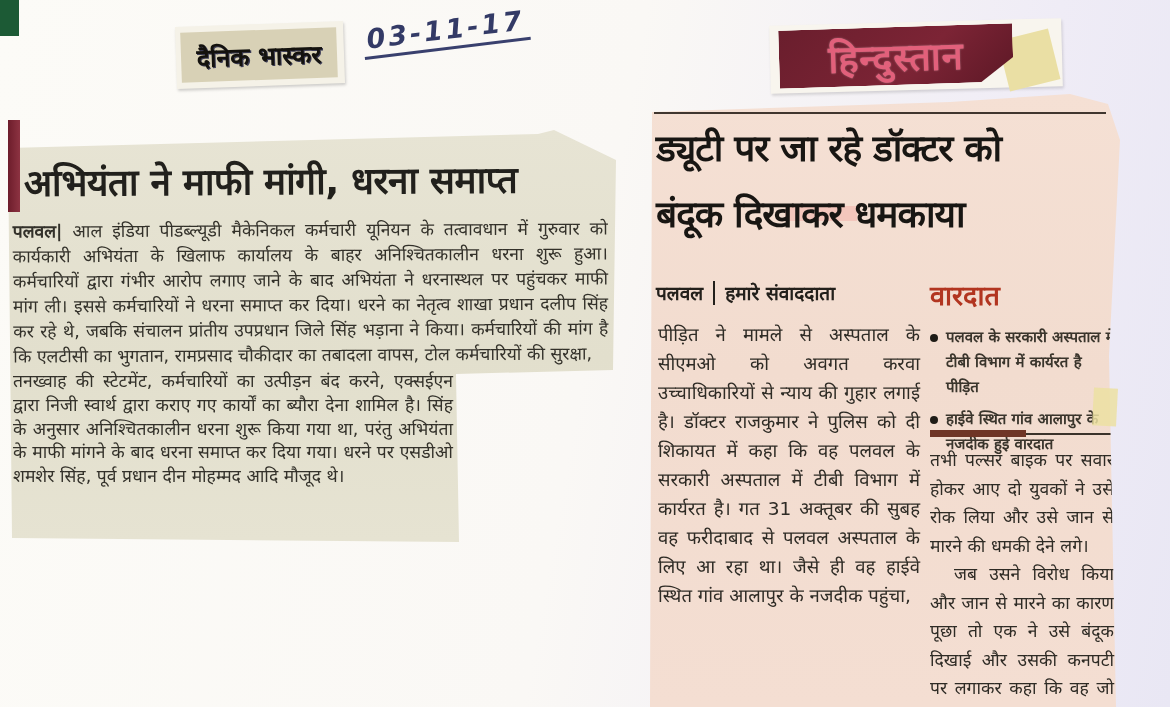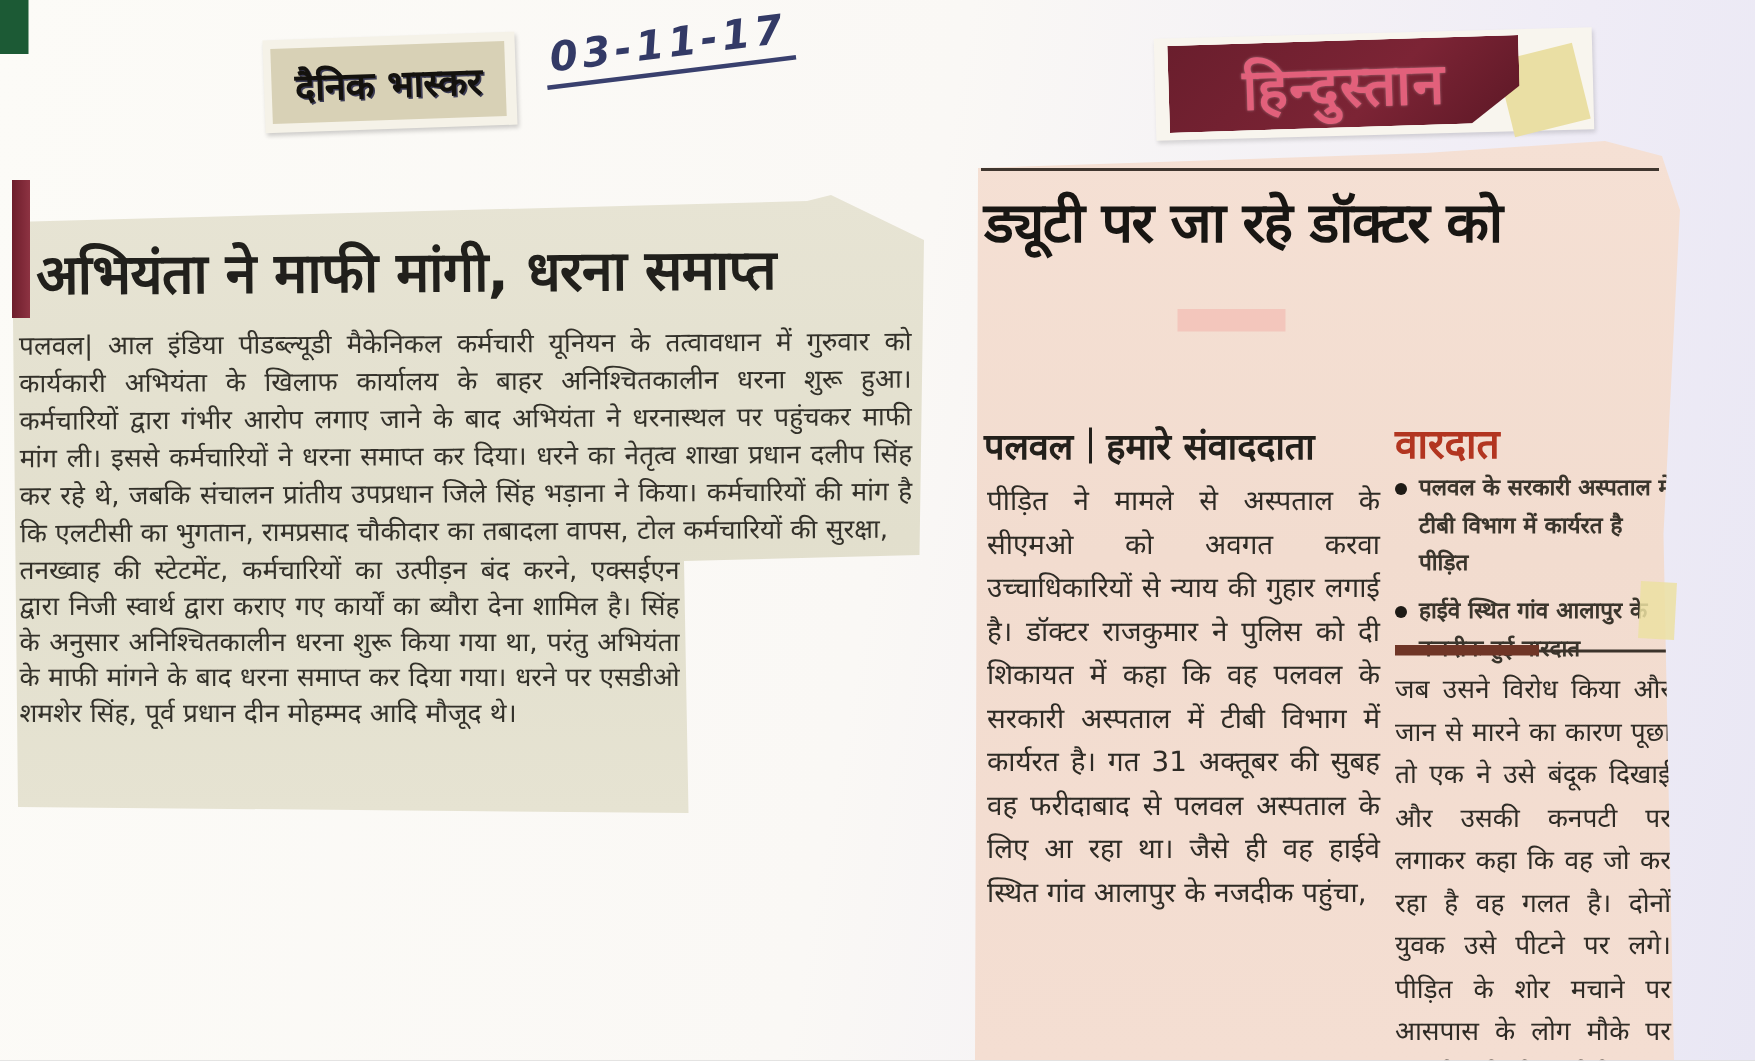--- a/index.html
+++ b/index.html
@@ -27,21 +27,21 @@
   
   .left-clip{left:8px;top:130px;width:608px;height:412px;
     background:linear-gradient(180deg,#e7e4d4 0%,#e2dfcd 55%,#e6e3d2 100%);
     clip-path:polygon(0px 18px,530px 4px,546px 0px,608px 30px,605px 240px,448px 244px,451px 412px,4px 408px);}
   .left-headline{position:absolute;left:16px;top:24px;width:584px;font-size:37px;font-weight:700;
     color:#21201c;letter-spacing:-0.5px;transform:rotate(-0.4deg);white-space:nowrap;}
   .left-body-wide{position:absolute;left:5px;top:88px;width:595px;font-size:17.5px;line-height:25px;
     text-align:justify;color:#33312a;transform:rotate(-0.3deg);}
   .left-body-narrow{position:absolute;left:5px;top:240px;width:440px;font-size:17.5px;line-height:23.8px;
     text-align:justify;color:#33312a;}
-  .dateline{font-weight:400;}
+  .dateline{font-weight:700;}
   .maroon-sliver{left:8px;top:120px;width:12px;height:92px;
     background:linear-gradient(90deg,#6d1d2b,#8d3342);z-index:5;}
 
   
   .hindustan-backing{left:770px;top:22px;width:292px;height:68px;background:#f8f5ee;
     transform:rotate(-1.5deg);box-shadow:1px 2px 3px rgba(0,0,0,.14);}
   .hindustan-yellow{left:1003px;top:34px;width:52px;height:52px;background:#eadfa4;transform:rotate(-14deg);}
   .hindustan-box{left:779px;top:27px;width:234px;height:58px;
     background:linear-gradient(135deg,#6a1e2d,#7c2435 60%,#5d1826);
     transform:rotate(-1.8deg);display:flex;align-items:center;justify-content:center;
@@ -52,28 +52,28 @@
   
   .right-clip{left:650px;top:94px;width:478px;height:613px;
     background:linear-gradient(180deg,#f5e0d4 0%,#f2dccf 45%,#f4ded2 100%);
     clip-path:polygon(2px 18px,300px 8px,420px 0px,458px 10px,470px 46px,459px 262px,466px 613px,0px 613px);}
   .top-rule{position:absolute;left:4px;top:18px;width:452px;height:2px;background:#40362f;}
   .right-headline{position:absolute;left:6px;top:22px;width:456px;font-size:37px;line-height:66px;
     font-weight:700;color:#181613;letter-spacing:-1px;}
   .right-headline div{white-space:nowrap;}
   .pink-smudge{position:absolute;left:135px;top:112px;width:72px;height:15px;background:#f2bfb7;opacity:.8;}
   .byline{position:absolute;left:6px;top:186px;display:flex;align-items:center;gap:10px;
-    font-size:24px;font-weight:700;color:#23201b;}
+    font-size:19px;font-weight:700;color:#23201b;}
   .byline-sep{width:2px;height:24px;background:#23201b;}
   .col1{position:absolute;left:8px;top:226px;width:262px;font-size:18.5px;line-height:29px;
     text-align:justify;color:#2e2b25;}
   .col1 p{margin:0;}
   .col1 p + p{text-indent:26px;}
   .infobox{position:absolute;left:280px;top:182px;width:186px;}
-  .infobox-title{font-size:27px;font-weight:800;color:#b23520;}
+  .infobox-title{font-size:27px;font-weight:800;color:#b23520;margin-bottom:12px;}
   .bullet{display:flex;gap:8px;font-size:15px;font-weight:600;line-height:25px;color:#3a352c;margin-bottom:7px;}
   .bullet-dot{flex:0 0 auto;width:8px;height:8px;border-radius:50%;background:#1e1b16;margin-top:9px;}
   .divider{position:absolute;left:280px;top:336px;width:182px;display:flex;align-items:center;}
   .divider-thick{width:96px;height:7px;background:#6f3526;}
   .divider-thin{flex:1;height:2px;background:#3b332b;}
   .col2{position:absolute;left:280px;top:352px;width:184px;font-size:17.5px;line-height:28.5px;
     text-align:justify;color:#2e2b25;}
   .col2 p{margin:0;}
   .col2 p + p{text-indent:24px;}
   .yellow-patch{left:1093px;top:388px;width:24px;height:38px;background:#ece0a2;
@@ -108,20 +108,21 @@
   <div class="abs hindustan-yellow"></div>
   <div class="abs hindustan-box">
     <span class="hindustan-text">हिन्दुस्तान</span>
   </div>
 
   <div class="abs right-clip">
     <div class="top-rule"></div>
     <div class="pink-smudge"></div>
     <div class="right-headline">
       <div>ड्यूटी पर जा रहे डॉक्टर को</div>
+      <div>बंदूक दिखाकर धमकाया</div>
     </div>
     <div class="byline">
       <span>पलवल</span>
       <span class="byline-sep"></span>
       <span>हमारे संवाददाता</span>
     </div>
 
     <div class="col1">
       <p>पीड़ित ने मामले से अस्पताल के सीएमओ को अवगत करवा उच्चाधिकारियों से न्याय की गुहार लगाई है। डॉक्टर राजकुमार ने पुलिस को दी शिकायत में कहा कि वह पलवल के सरकारी अस्पताल में टीबी विभाग में कार्यरत है। गत 31 अक्तूबर की सुबह वह फरीदाबाद से पलवल अस्पताल के लिए आ रहा था। जैसे ही वह हाईवे स्थित गांव आलापुर के नजदीक पहुंचा,</p>
     </div>
@@ -137,19 +138,20 @@
         <span>हाईवे स्थित गांव आलापुर के नजदीक हुई वारदात</span>
       </div>
     </div>
 
     <div class="divider">
       <span class="divider-thick"></span>
       <span class="divider-thin"></span>
     </div>
 
     <div class="col2">
+      <p>तभी पल्सर बाइक पर सवार होकर आए दो युवकों ने उसे रोक लिया और उसे जान से मारने की धमकी देने लगे।</p>
       <p>जब उसने विरोध किया और जान से मारने का कारण पूछा तो एक ने उसे बंदूक दिखाई और उसकी कनपटी पर लगाकर कहा कि वह जो कर रहा है वह गलत है। दोनों युवक उसे पीटने पर लगे। पीड़ित के शोर मचाने पर आसपास के लोग मौके पर पंहुचने लगे तो आरोपी फरार हो गए।</p>
     </div>
   </div>
 
   <div class="abs yellow-patch"></div>
 
 </div>
 
 </body></html>

